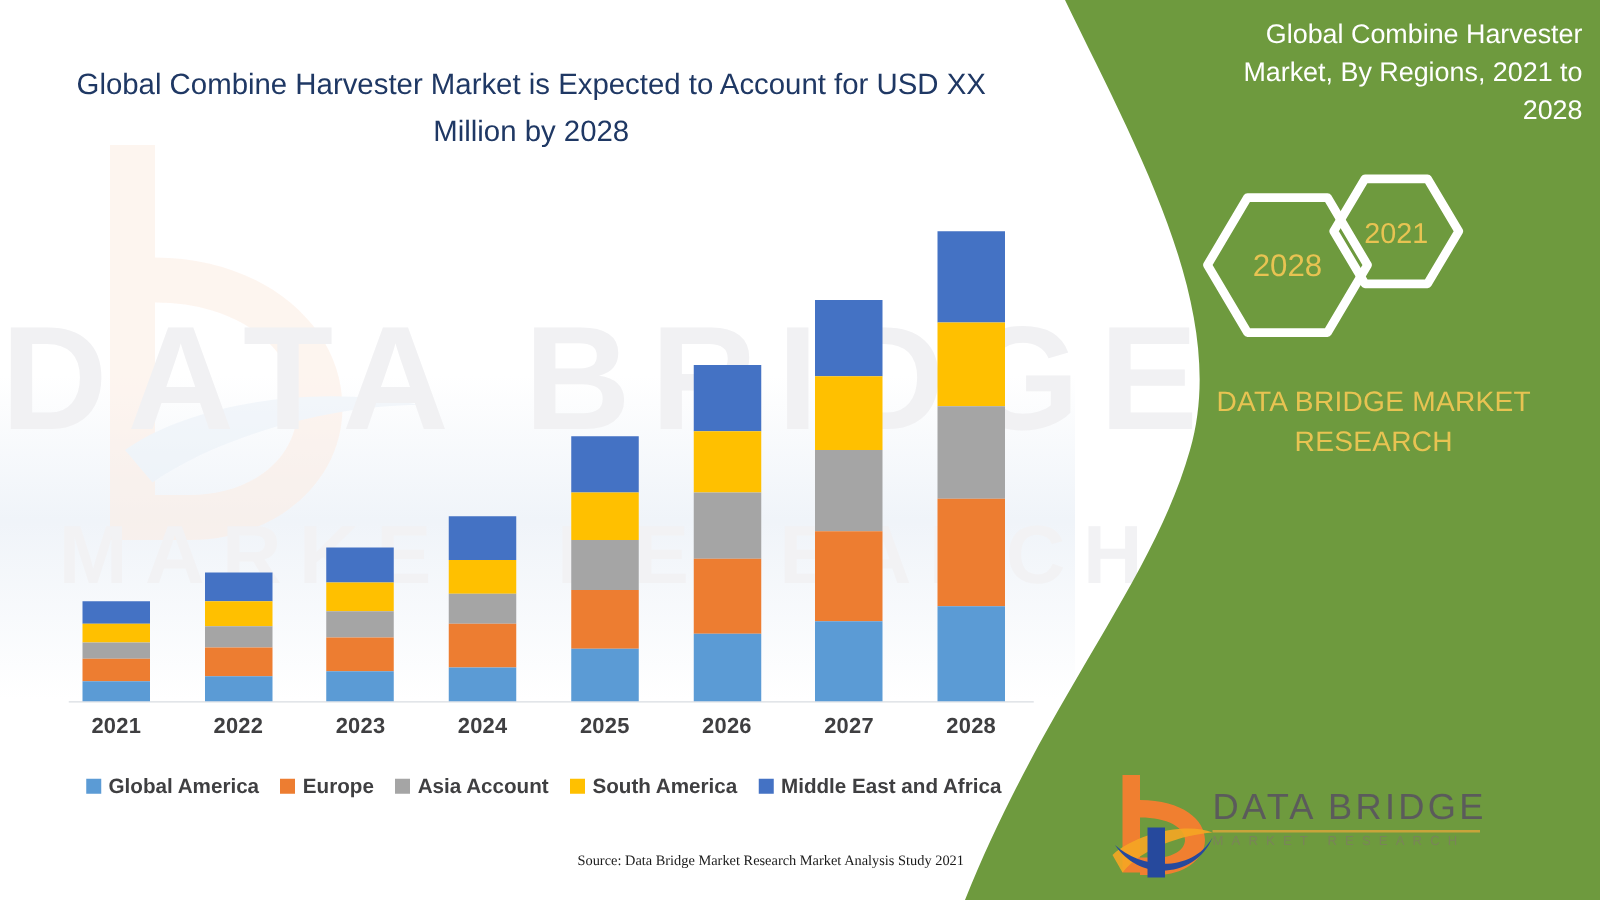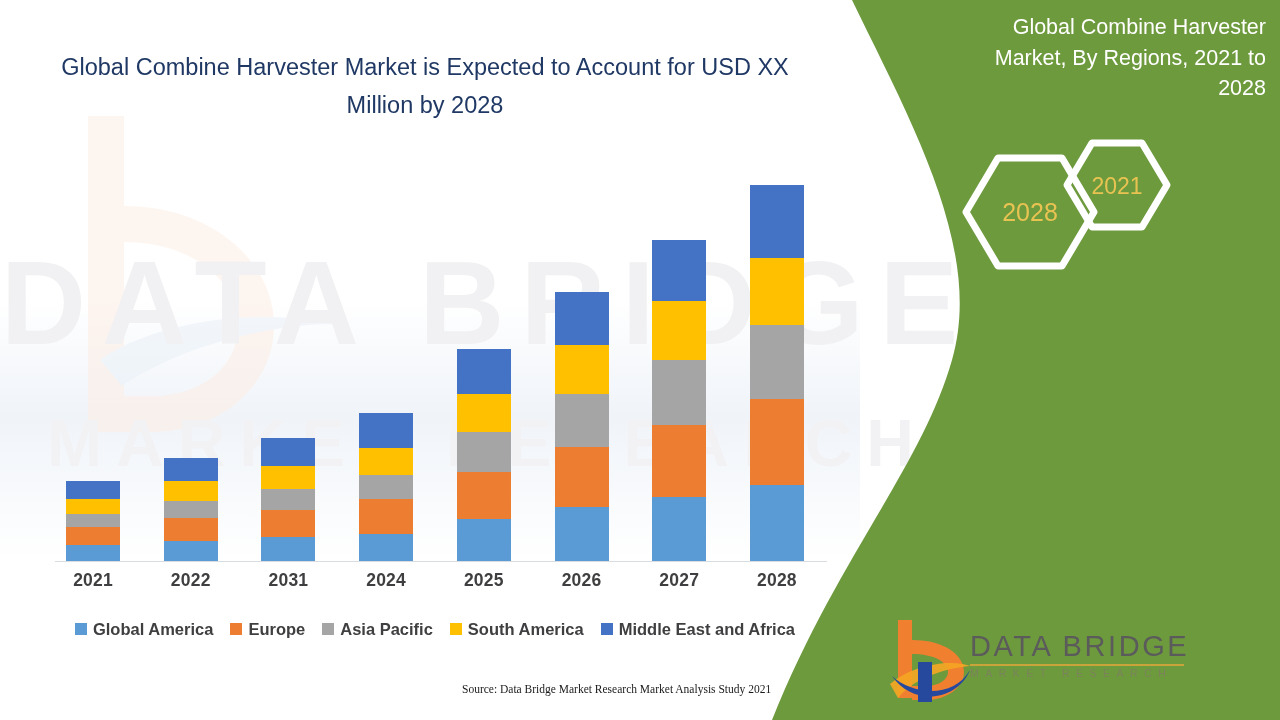--- a/index.html
+++ b/index.html
@@ -204,40 +204,40 @@
             <div class="seg" title="Asia Pacific 2028: 82" style="height: 74.4734px; background: rgb(165, 165, 165);"></div>
             <div class="seg" title="Europe 2028: 94" style="height: 85.372px; background: rgb(237, 125, 49);"></div>
             <div class="seg" title="North America 2028: 84" style="height: 76.2899px; background: rgb(91, 155, 213);"></div>
           </div>
         </div>
     </div>
 
     <div class="xlabels" id="xlabels">
         <div class="xlabel">2021</div>
         <div class="xlabel">2022</div>
-        <div class="xlabel">2031</div>
+        <div class="xlabel">2023</div>
         <div class="xlabel">2024</div>
         <div class="xlabel">2025</div>
         <div class="xlabel">2026</div>
         <div class="xlabel">2027</div>
         <div class="xlabel">2028</div>
       </div>
 
     <div class="legend" id="legend">
         <div class="leg-item">
           <span class="leg-sw" style="background: rgb(91, 155, 213);"></span>
           <span class="leg-tx">Global America</span>
         </div>
         <div class="leg-item">
           <span class="leg-sw" style="background: rgb(237, 125, 49);"></span>
           <span class="leg-tx">Europe</span>
         </div>
         <div class="leg-item">
           <span class="leg-sw" style="background: rgb(165, 165, 165);"></span>
-          <span class="leg-tx">Asia Pacific</span>
+          <span class="leg-tx">Asia Account</span>
         </div>
         <div class="leg-item">
           <span class="leg-sw" style="background: rgb(255, 192, 0);"></span>
           <span class="leg-tx">South America</span>
         </div>
         <div class="leg-item">
           <span class="leg-sw" style="background: rgb(68, 114, 196);"></span>
           <span class="leg-tx">Middle East and Africa</span>
         </div>
       </div>
@@ -264,20 +264,24 @@
       <svg viewBox="0 0 320 170" width="320" height="170">
 
         <polygon points="26,84 58,30 122,30 154,84 122,138 58,138" fill="none" stroke="#ffffff" stroke-width="7" stroke-linejoin="round"></polygon>
         <text id="hex0" x="90" y="93" text-anchor="middle" font-family="Liberation Sans, sans-serif" font-size="25" fill="#E8C352">2028</text>
 
         <polygon points="127,57 152,15 202,15 227,57 202,99 152,99" fill="none" stroke="#ffffff" stroke-width="7" stroke-linejoin="round"></polygon>
         <text id="hex1" x="177" y="66" text-anchor="middle" font-family="Liberation Sans, sans-serif" font-size="23" fill="#E8C352">2021</text>
       </svg>
     </div>
 
+    <div class="brand">
+      <div>DATA BRIDGE MARKET</div>
+      <div>RESEARCH</div>
+    </div>
 
     <div class="logo">
       <svg class="logo-mark" viewBox="0 0 84 86">
         <path d="M10 2 L10 80 L24 80 L24 2 Z" fill="#F07F30"></path>
         <path d="M24 22 C58 22, 76 38, 76 54 C76 70, 58 82, 38 82 L24 82 L24 68 L38 68
                  C50 68, 60 62, 60 54 C60 44, 46 36, 24 36 Z" fill="#F07F30"></path>
         <path d="M2 66 C22 48, 62 40, 82 48 C58 50, 26 60, 10 80 Z" fill="#F5A623" opacity=".9"></path>
         <path d="M4 58 C26 78, 66 80, 82 52 C70 82, 26 90, 4 58 Z" fill="#26499D"></path>
         <path d="M30 44 L44 44 L44 84 L30 84 Z" fill="#26499D"></path>
       </svg>

